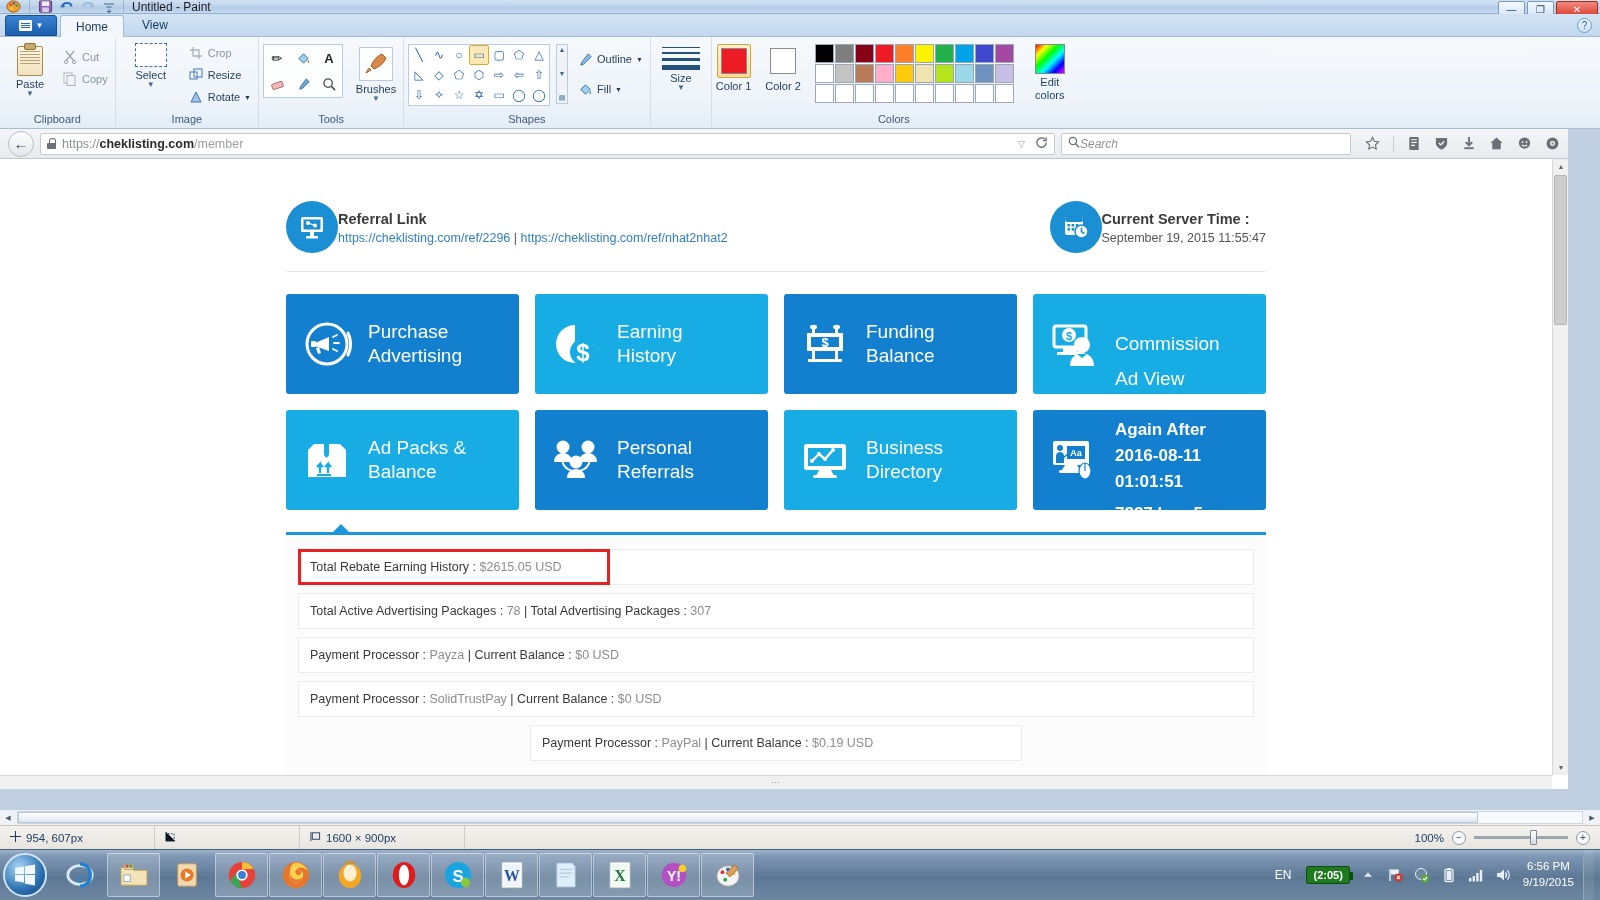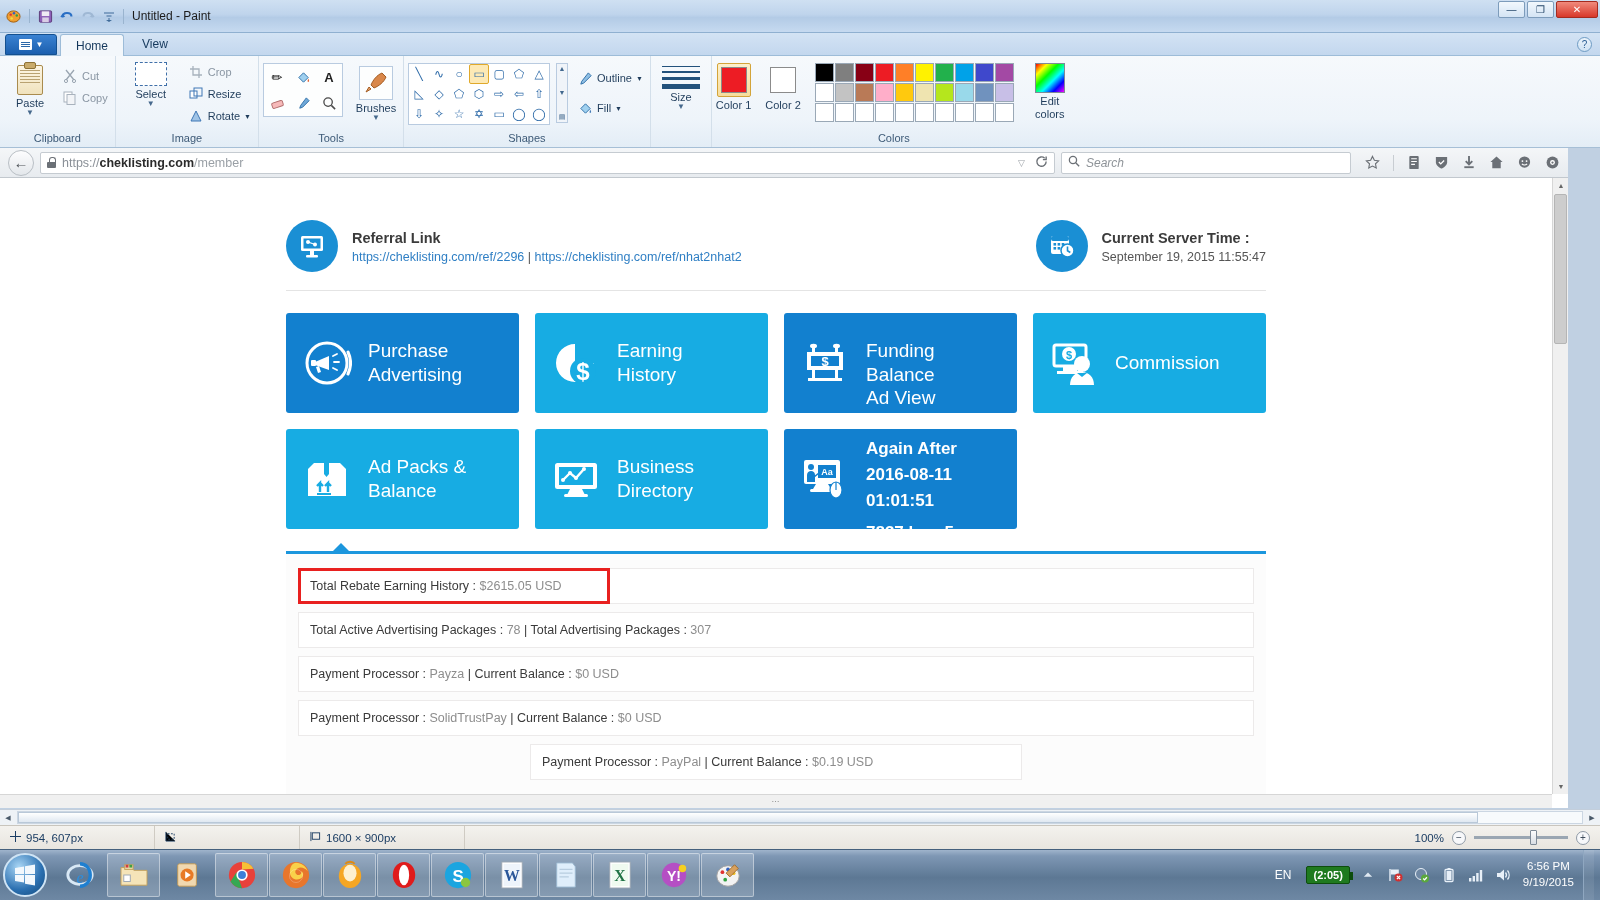--- a/index.html
+++ b/index.html
@@ -9,21 +9,21 @@
     font-size: 12px;
     background: #d8e4f0;
     -webkit-font-smoothing: antialiased;
   }
 
   
   .paint-window { position: absolute; inset: 0; display: flex; flex-direction: column; }
 
   
   .titlebar {
-    height: 33px;
+    height: 14px;
     background: linear-gradient(180deg,#cfe0f2 0%, #bfd4ec 45%, #b3cbe6 55%, #c6daf0 100%);
     border-bottom: 1px solid #8fb0d0;
     display: flex; align-items: center; position: relative;
   }
   .qat { display: flex; align-items: center; gap: 4px; padding-left: 5px; }
   .qat-ico { width: 17px; height: 16px; display: flex; align-items: center; justify-content: center; }
   .qat-sep { width: 1px; height: 14px; background: #9ab4cf; margin: 0 3px; }
   .title-text { font-size: 12px; color: #1b1b1b; margin-left: 8px; white-space: nowrap; }
   .title-sep { width: 1px; height: 15px; background: #9ab4cf; margin-left: 6px; }
   .win-buttons { position: absolute; right: 2px; top: 1px; display: flex; gap: 2px; }
@@ -130,30 +130,30 @@
     display: flex; align-items: center; justify-content: center; font-size: 15px; color: #4a4f54; }
   .urlbox { flex: 1; height: 22px; background: #fff; border: 1px solid #c5cbd1; border-radius: 2px;
     display: flex; align-items: center; padding: 0 6px; gap: 6px; }
   .lock { width: 9px; height: 11px; position: relative; flex: none; }
   .lock::before { content:''; position:absolute; bottom:0; left:0; width:9px; height:6px; background:#6b7076; border-radius:1px;}
   .lock::after { content:''; position:absolute; top:0; left:2px; width:5px; height:6px; border:1.5px solid #6b7076; border-bottom:none; border-radius:3px 3px 0 0;}
   .url-text { font-size: 12.5px; color: #9aa0a6; white-space: nowrap; }
   .url-text b { color: #2b2b2b; font-weight: 700; }
   .url-text .scheme { color: #8a9097; }
   .searchbox { width: 290px; height: 22px; background: #fff; border: 1px solid #c5cbd1; border-radius: 2px;
-    display: flex; align-items: center; padding: 0 6px; gap: 6px; }
+    display: flex; align-items: center; padding: 0 6px; gap: 0; }
   .search-ph { font-size: 12px; color: #8e9398; font-style: italic; }
   .nav-icons { display: flex; align-items: center; gap: 13px; padding-left: 8px; }
   .nav-icons .ni { color: #5b6166; display: flex; align-items: center; }
 
   .page { position: absolute; top: 30px; left: 0; right: 16px; bottom: 14px; background: #fff; overflow: hidden; }
   .page-inner { width: 980px; margin: 0 auto; padding-top: 42px; }
 
   .topinfo { display: flex; border-bottom: 1px solid #e4e4e4; padding-bottom: 18px; }
-  .topinfo-col { display: flex; align-items: center; gap: 14px; }
+  .topinfo-col { display: flex; align-items: center; }
   .topinfo-col.right { margin-left: auto; }
   .circ-icon { width: 52px; height: 52px; border-radius: 50%; background: #1a8fd4;
     display: flex; align-items: center; justify-content: center; flex: none; }
   .ti-title { font-size: 14.5px; font-weight: 700; color: #3b3b3b; line-height: 1.5; }
   .ti-links { font-size: 12.5px; color: #2f7fc4; }
   .ti-links .sep { color: #555; }
   .ti-sub { font-size: 12.5px; color: #555; }
 
   .tiles { display: grid; grid-template-columns: repeat(4, 1fr); gap: 16px; margin-top: 22px; }
   .tile { height: 100px; border-radius: 3px; display: flex; align-items: center; gap: 14px; padding: 0 14px; color: #fff; }
@@ -740,20 +740,37 @@
                   <path d="M26 38V29l-3 3 3-3 3 3" stroke="#17ace3" stroke-width="2.4" fill="none"></path>
                   <rect x="15" y="39" width="14" height="2" fill="#17ace3"></rect>
                 </svg>
               </div>
               <div class="tile-label">
                 <div>Ad Packs &amp;</div>
                 <div>Balance</div>
               </div>
             </div>
 
+            <div class="tile dark">
+              <div class="tile-icon">
+                <svg width="50" height="50" viewBox="0 0 50 50">
+                  <circle cx="12" cy="12" r="6.5" fill="#fff"></circle>
+                    <path d="M3 27c0-5.5 4-9 9-9s9 3.5 9 9z" fill="#fff"></path>
+                  <circle cx="37" cy="12" r="6.5" fill="#fff"></circle>
+                    <path d="M28 27c0-5.5 4-9 9-9s9 3.5 9 9z" fill="#fff"></path>
+                  <circle cx="25" cy="27" r="6.5" fill="#fff"></circle>
+                    <path d="M16 43c0-5.5 4-9 9-9s9 3.5 9 9z" fill="#fff"></path>
+                  <path d="M11 24c1 8 6 12 14 12s13-4 14-12" fill="none" stroke="#fff" stroke-width="2"></path>
+                </svg>
+              </div>
+              <div class="tile-label">
+                <div>Personal</div>
+                <div>Referrals</div>
+              </div>
+            </div>
 
             <div class="tile light">
               <div class="tile-icon">
                 <svg width="50" height="50" viewBox="0 0 50 50">
                   <rect x="4" y="9" width="42" height="26" rx="2.5" fill="#fff"></rect>
                   <rect x="8" y="13" width="34" height="18" fill="#17ace3"></rect>
                   <path d="M12 26l7-7 6 5 8-9" stroke="#fff" stroke-width="2.4" fill="none"></path>
                   <circle cx="12" cy="26" r="2" fill="#fff"></circle>
                     <circle cx="19" cy="19" r="2" fill="#fff"></circle>
                     <circle cx="25" cy="24" r="2" fill="#fff"></circle>

